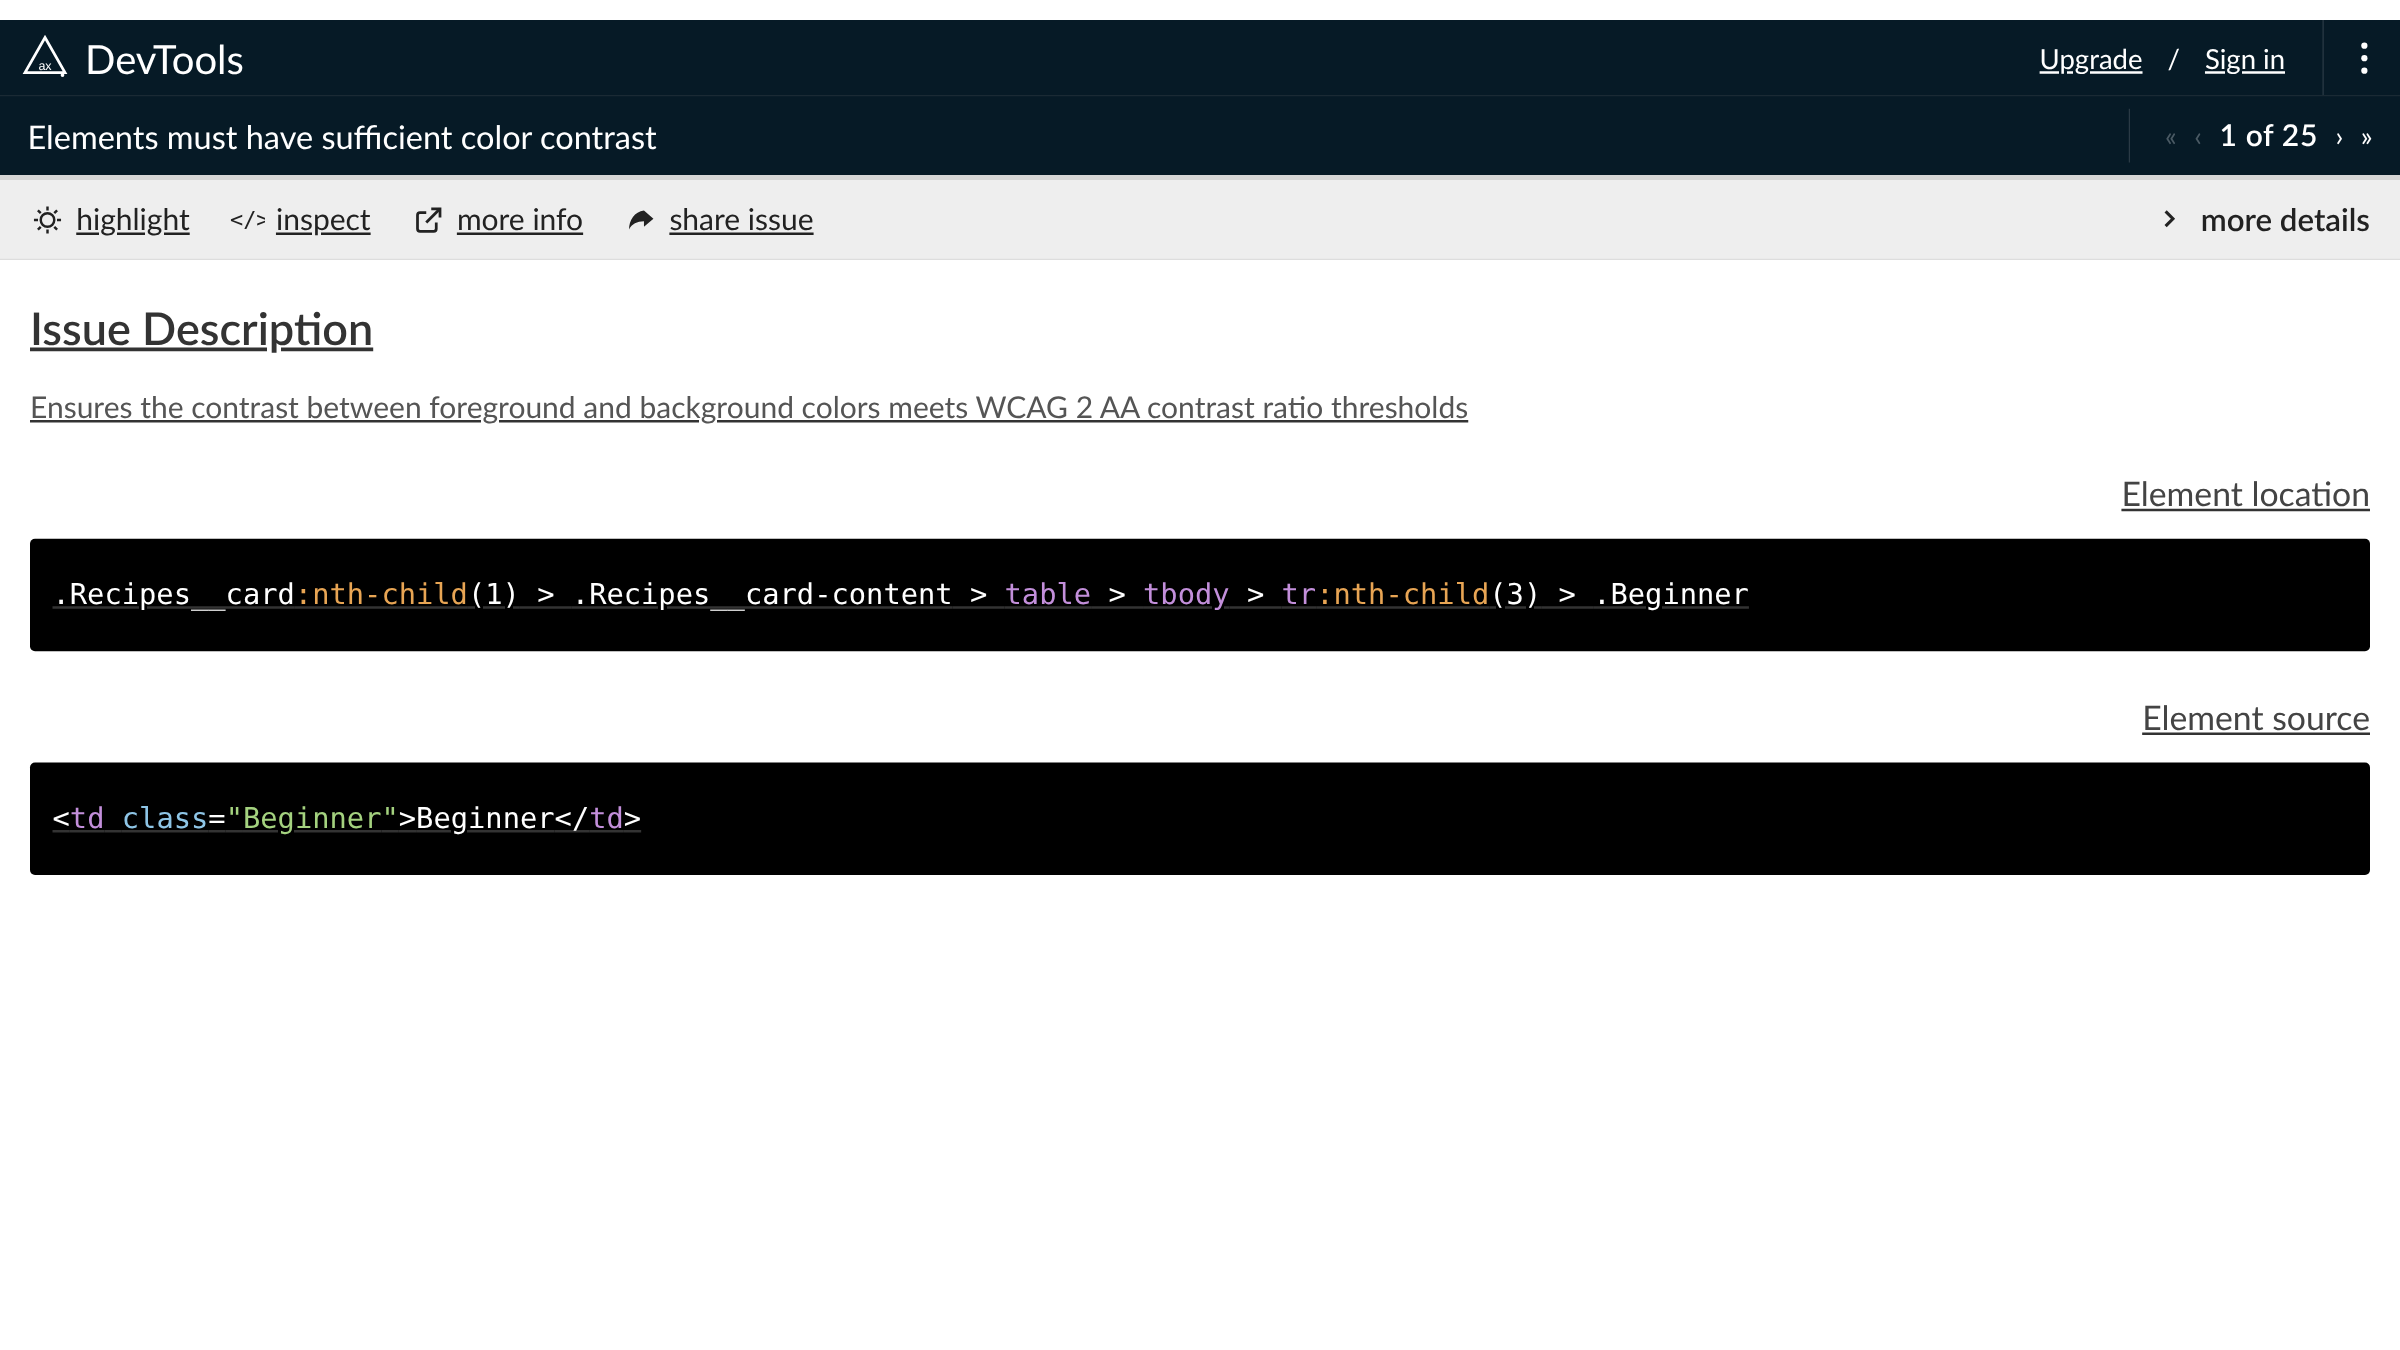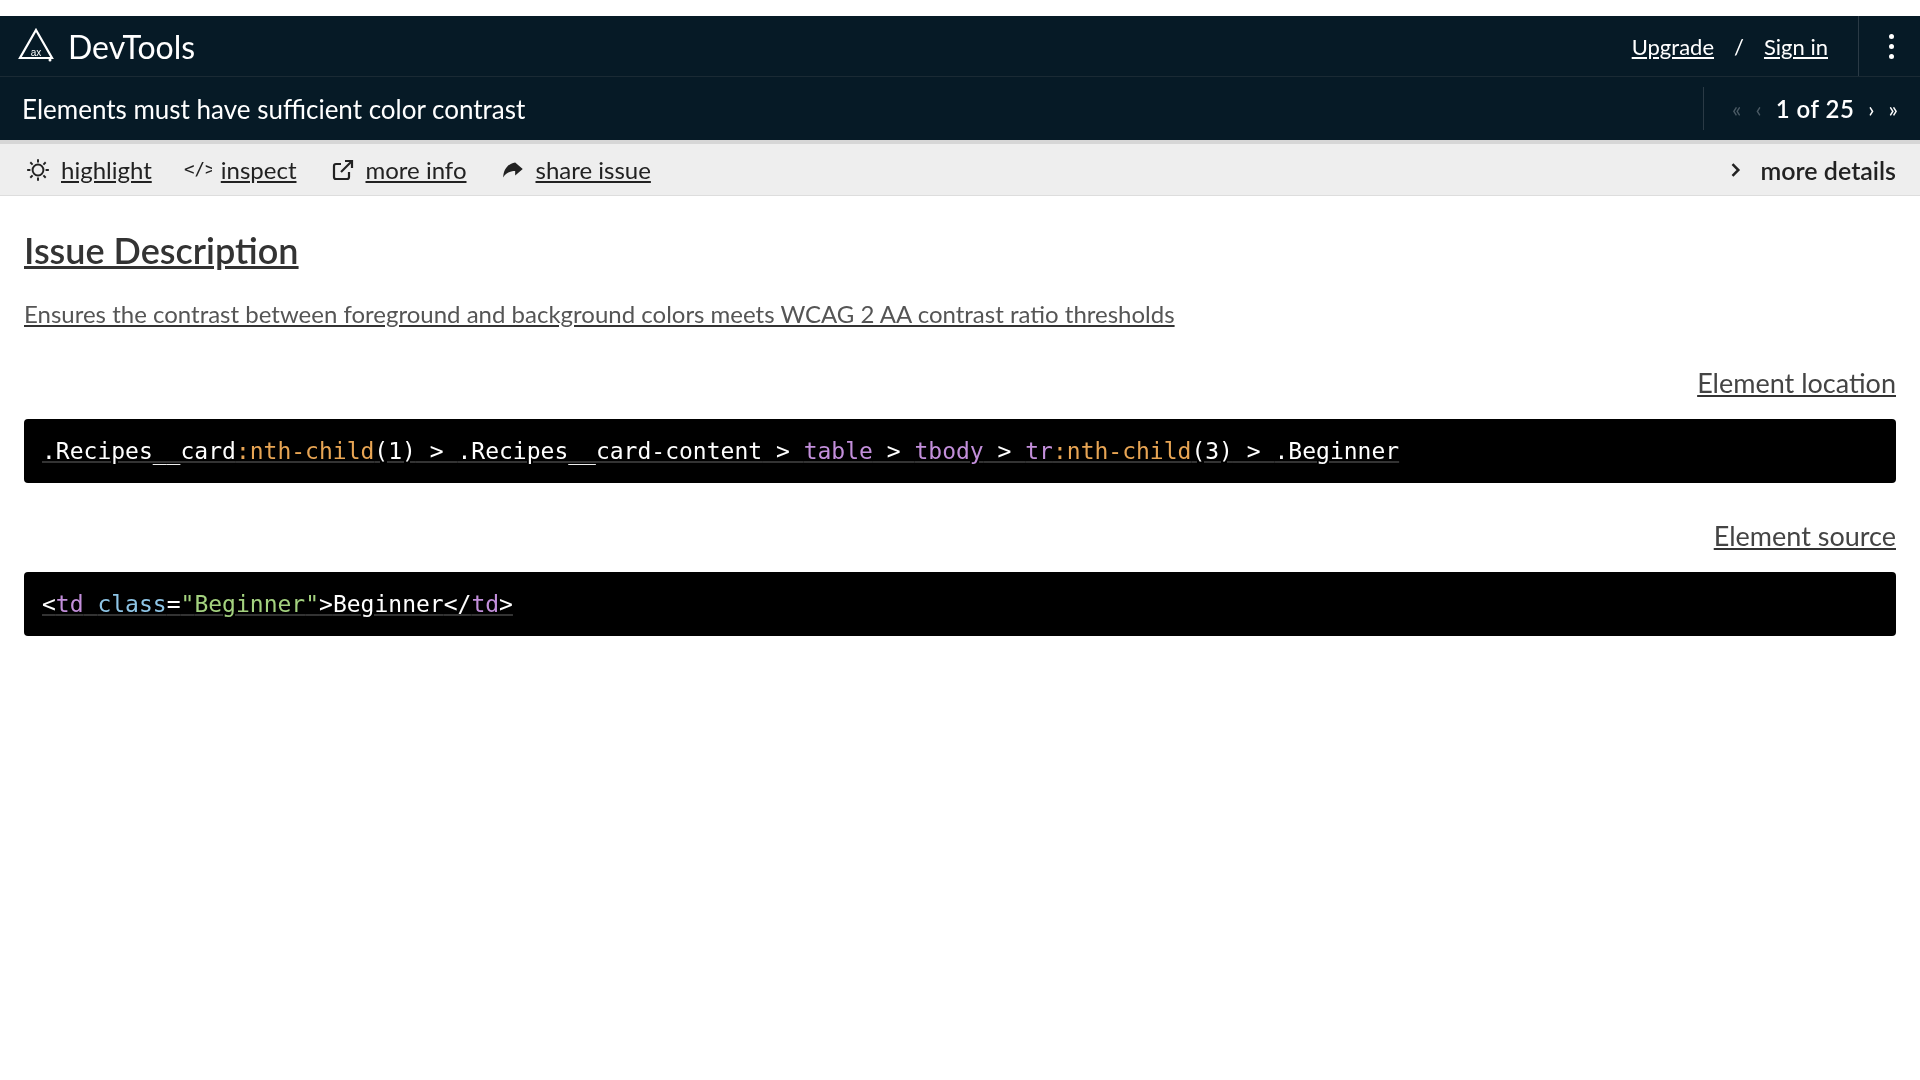--- a/index.html
+++ b/index.html
@@ -113,21 +113,21 @@
     letter-spacing: 0.5px;
   }
 
   
   .toolbar {
     background: #eeeeee;
     display: flex;
     align-items: center;
     justify-content: space-between;
     padding: 0 24px;
-    height: 52px;
+    height: 64px;
     border-bottom: 1px solid #ddd;
   }
   .toolbar-left {
     display: flex;
     align-items: center;
     gap: 32px;
   }
   .tool-btn {
     display: flex;
     align-items: center;
@@ -176,21 +176,21 @@
   .h-sub {
     font-size: 27px;
     font-weight: 400;
     color: #444;
     margin-bottom: 20px;
     text-align: right;
   }
   .code-block {
     background: #000;
     color: #fff;
-    padding: 19px 18px;
+    padding: 32px 18px;
     font-family: "Consolas", "Menlo", monospace;
     font-size: 23px;
     border-radius: 4px;
     margin-bottom: 36px;
     overflow-x: auto;
     white-space: pre;
   }
   .tok-sel { color: #fff; }
   .tok-pseudo { color: #e8a554; }
   .tok-tag { color: #c38fdb; }

